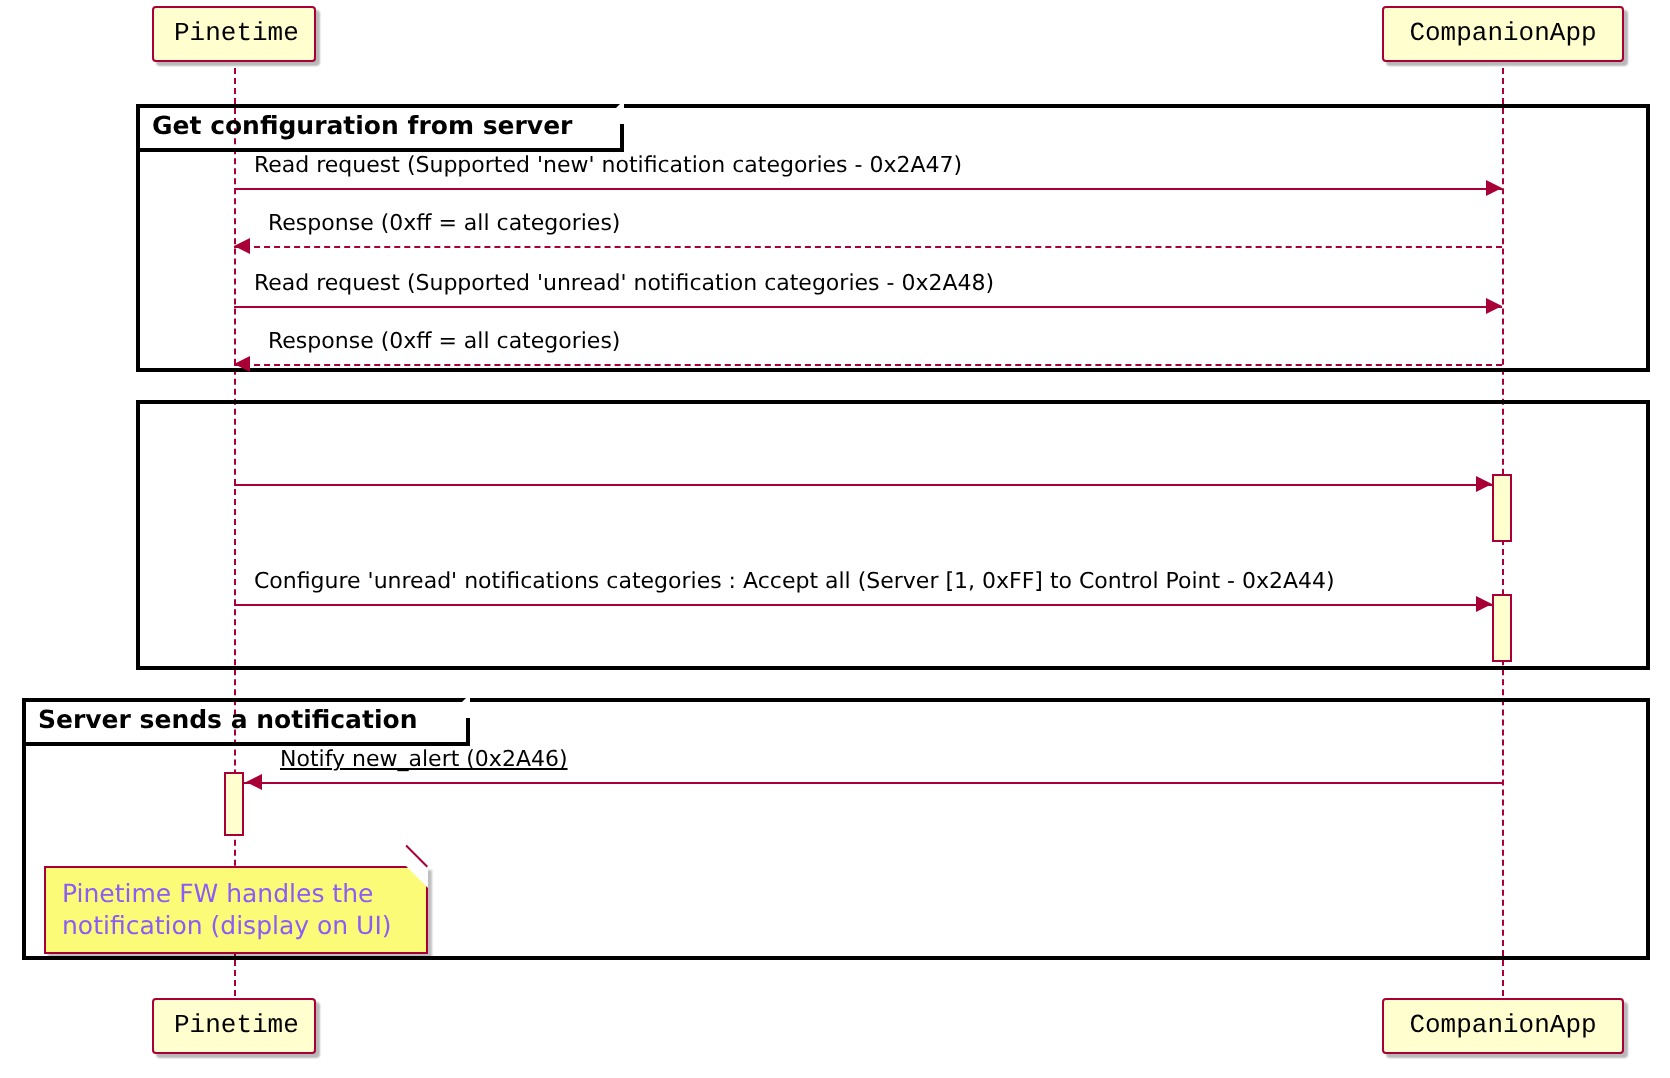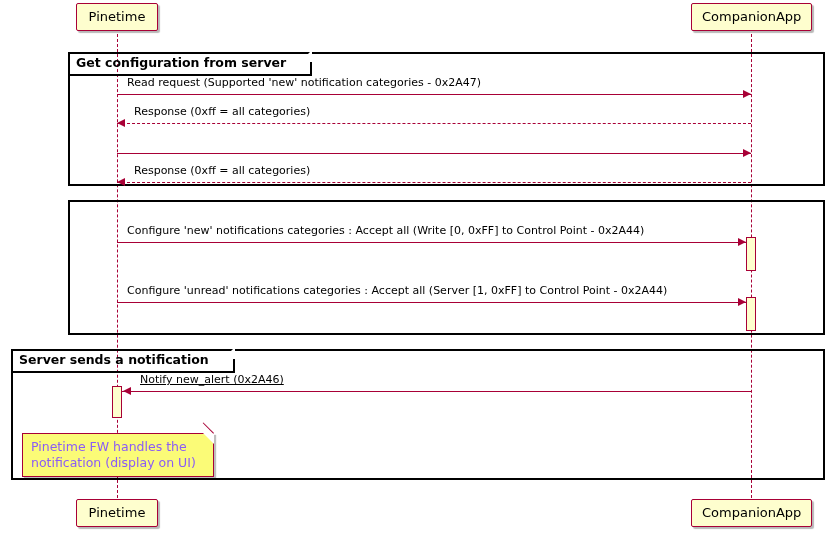--- a/index.html
+++ b/index.html
@@ -23,20 +23,21 @@
     border: 1px solid #A80036;
     border-radius: 2px;
     color: #000000;
     font-size: 13px;
     line-height: 1;
     padding: 6px 10px 7px 10px;
     white-space: nowrap;
     box-shadow: 2px 2px 1px rgba(0,0,0,0.28);
     box-sizing: border-box;
     text-align: center;
+    font-family: Liberation Mono, monospace;
   }
   .lifeline {
     position: absolute;
     width: 0;
     border-left: 1px dashed #A80036;
   }
   .activation {
     position: absolute;
     width: 10px;
     background: #FEFECE;
@@ -155,30 +156,30 @@
   </div>
 
   <div class="msg-label" style="left:127px; top:77px;">Read request (Supported 'new' notification categories - 0x2A47)</div>
   <div class="msg-line" style="left:117px; top:94px; width:634px;"></div>
   <div class="arrow-right" style="left:743px; top:90px;"></div>
 
   <div class="msg-label" style="left:134px; top:106px;">Response (0xff = all categories)</div>
   <div class="msg-line dashed" style="left:117px; top:123px; width:634px;"></div>
   <div class="arrow-left" style="left:117px; top:119px;"></div>
 
+  <div class="msg-label" style="left:127px; top:136px;">Read request (Supported 'unread' notification categories - 0x2A48)</div>
   <div class="msg-line" style="left:117px; top:153px; width:634px;"></div>
   <div class="arrow-right" style="left:743px; top:149px;"></div>
 
   <div class="msg-label" style="left:134px; top:165px;">Response (0xff = all categories)</div>
   <div class="msg-line dashed" style="left:117px; top:182px; width:634px;"></div>
   <div class="arrow-left" style="left:117px; top:178px;"></div>
 
   <div class="group-box" style="left:68px; top:200px; width:757px; height:135px;"></div>
 
-  <div class="msg-label" style="left:127px; top:225px;">Configure 'new' notifications categories : Accept all (Write [0, 0xFF] to Control Point - 0x2A44)</div>
   <div class="msg-line" style="left:117px; top:242px; width:629px;"></div>
   <div class="arrow-right" style="left:738px; top:238px;"></div>
   <div class="activation" style="left:746px; top:237px; height:34px;"></div>
 
   <div class="msg-label" style="left:127px; top:285px;">Configure 'unread' notifications categories : Accept all (Server [1, 0xFF] to Control Point - 0x2A44)</div>
   <div class="msg-line" style="left:117px; top:302px; width:629px;"></div>
   <div class="arrow-right" style="left:738px; top:298px;"></div>
   <div class="activation" style="left:746px; top:297px; height:34px;"></div>
 
   <div class="group-box" style="left:11px; top:349px; width:814px; height:131px;"></div>

